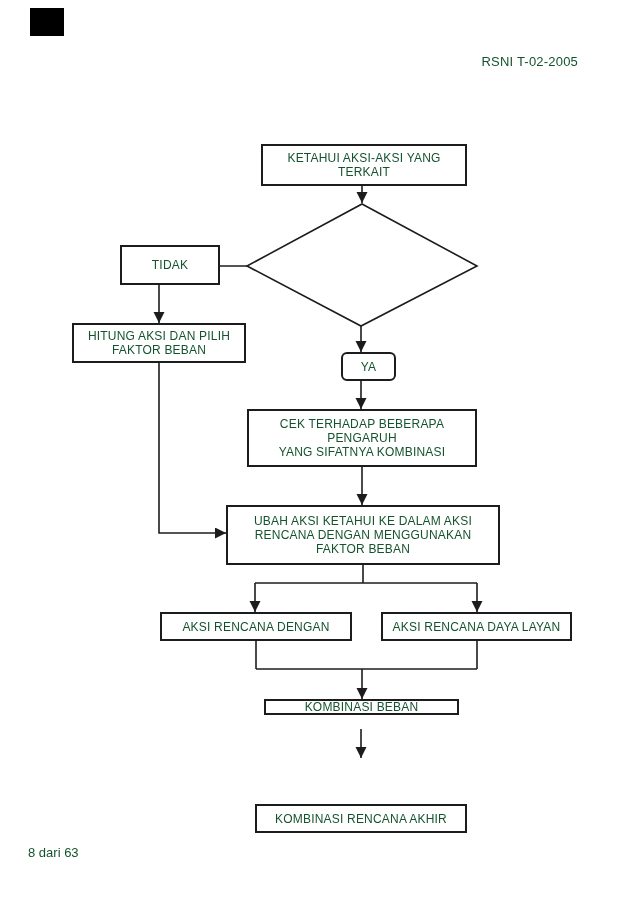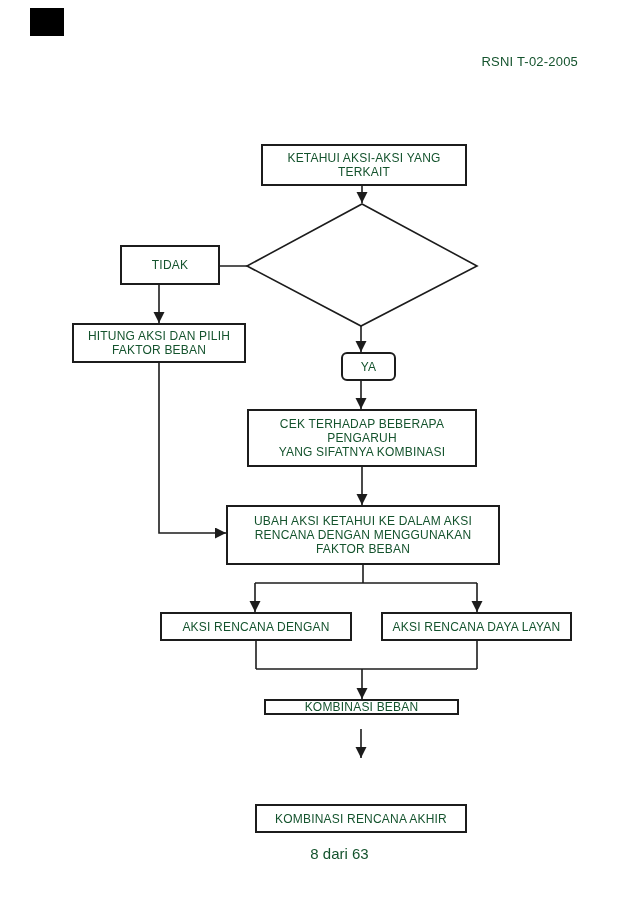--- a/index.html
+++ b/index.html
@@ -67,23 +67,23 @@
     left: 0; right: 0; top: 809px;
     text-align: center;
     font-size: 13px;
     font-weight: bold;
     letter-spacing: 0.1px;
   }
   .caption .capt-label { margin-right: 9px; }
   .page-number {
     position: absolute;
     left: 0; right: 0; top: 845px;
-    padding-left: 41px;
-    text-align: center;
-    font-size: 15px;
+    padding-left: 28px;
+    text-align: left;
+    font-size: 13px;
   }
 </style>
 </head>
 <body>
 
 <div class="page">
 
   <div class="corner-mark"></div>
 
   <div class="doc-ref">RSNI T-02-2005</div>

